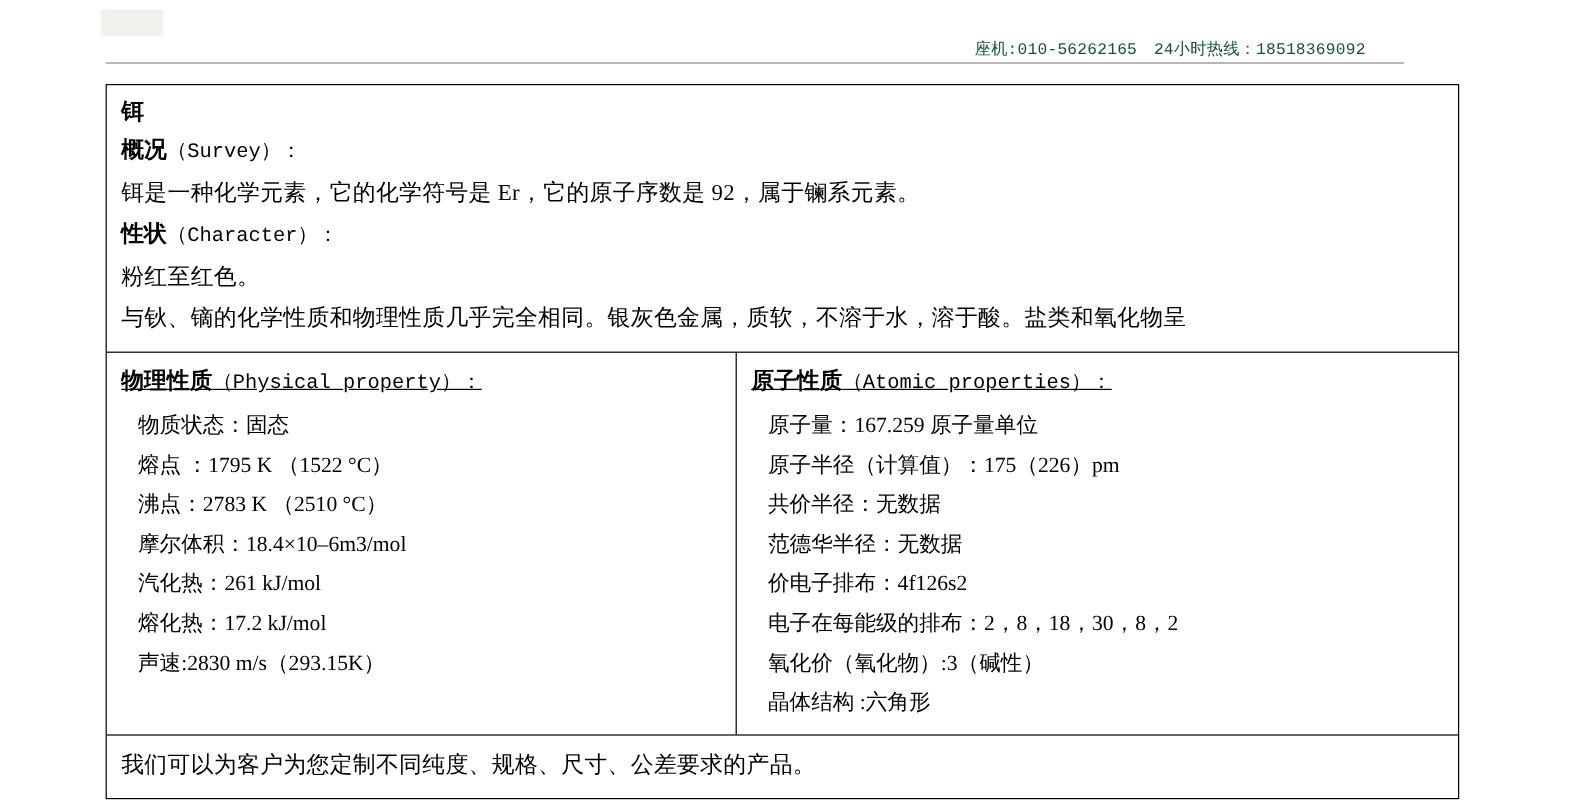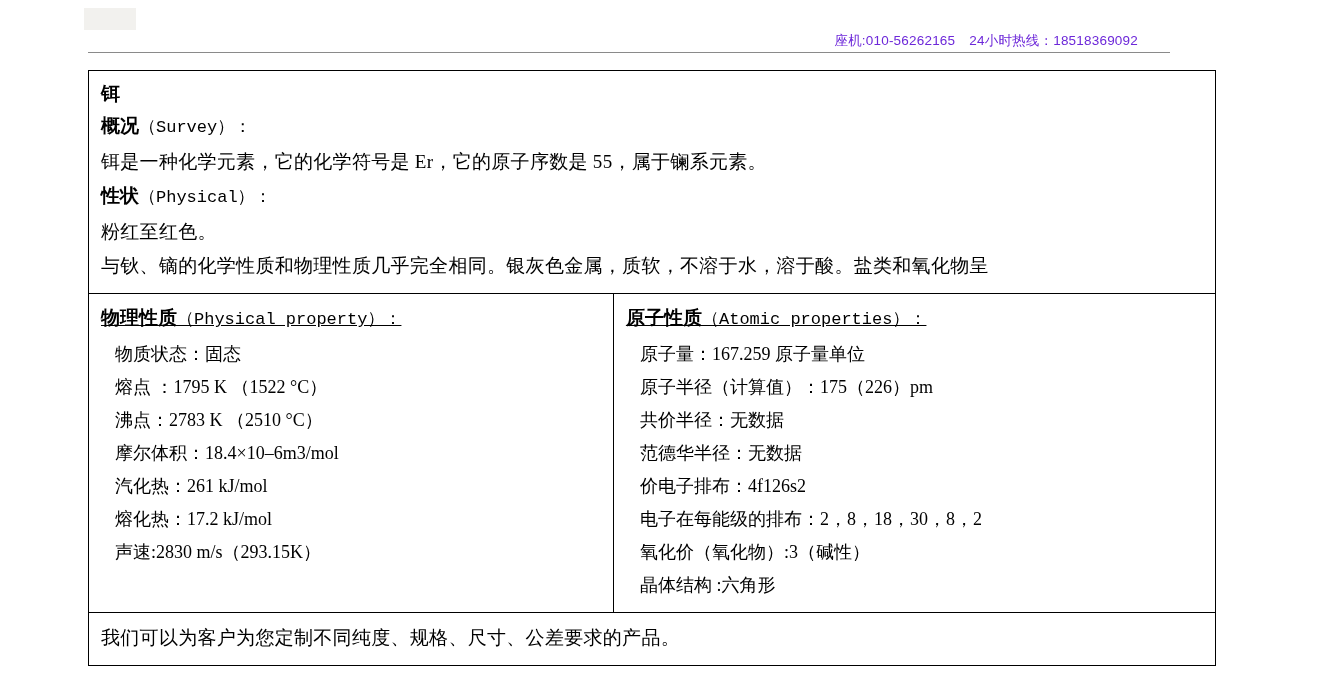--- a/index.html
+++ b/index.html
@@ -29,23 +29,23 @@
     left: 84px;
     top: 8px;
     width: 52px;
     height: 22px;
     background: #f2f1ee;
   }
   .header-contact {
     position: absolute;
     right: 182px;
     top: 32px;
-    font-family: Liberation Sans, sans-serif;
+    font-family: Liberation Mono, monospace;
     font-size: 13.5px;
-    color: #6d28d9;
+    color: #14532d;
     white-space: nowrap;
     letter-spacing: 0.2px;
   }
   .header-contact .gap {
     display: inline-block;
     width: 14px;
   }
   .header-rule {
     position: absolute;
     left: 88px;
@@ -154,24 +154,24 @@
 
 <div class="doc-table">
 
   <div class="row bordered-bottom">
     <div class="cell cell-full">
       <p class="title-line">铒</p>
 
       <p class="sec-head">
         <span class="cn">概况</span><span class="en">（Survey）：</span>
       </p>
-      <p class="body-line">铒是一种化学元素，它的化学符号是 Er，它的原子序数是 55，属于镧系元素。</p>
+      <p class="body-line">铒是一种化学元素，它的化学符号是 Er，它的原子序数是 92，属于镧系元素。</p>
 
       <p class="sec-head">
-        <span class="cn">性状</span><span class="en">（Physical）：</span>
+        <span class="cn">性状</span><span class="en">（Character）：</span>
       </p>
       <p class="body-line">粉红至红色。</p>
       <p class="body-line">与钬、镝的化学性质和物理性质几乎完全相同。银灰色金属，质软，不溶于水，溶于酸。盐类和氧化物呈</p>
     </div>
   </div>
 
   <div class="row bordered-bottom">
     <div class="cell cell-half-left">
       <p class="prop-head">
         <span class="cn">物理性质</span><span class="en">（Physical property）：</span>

